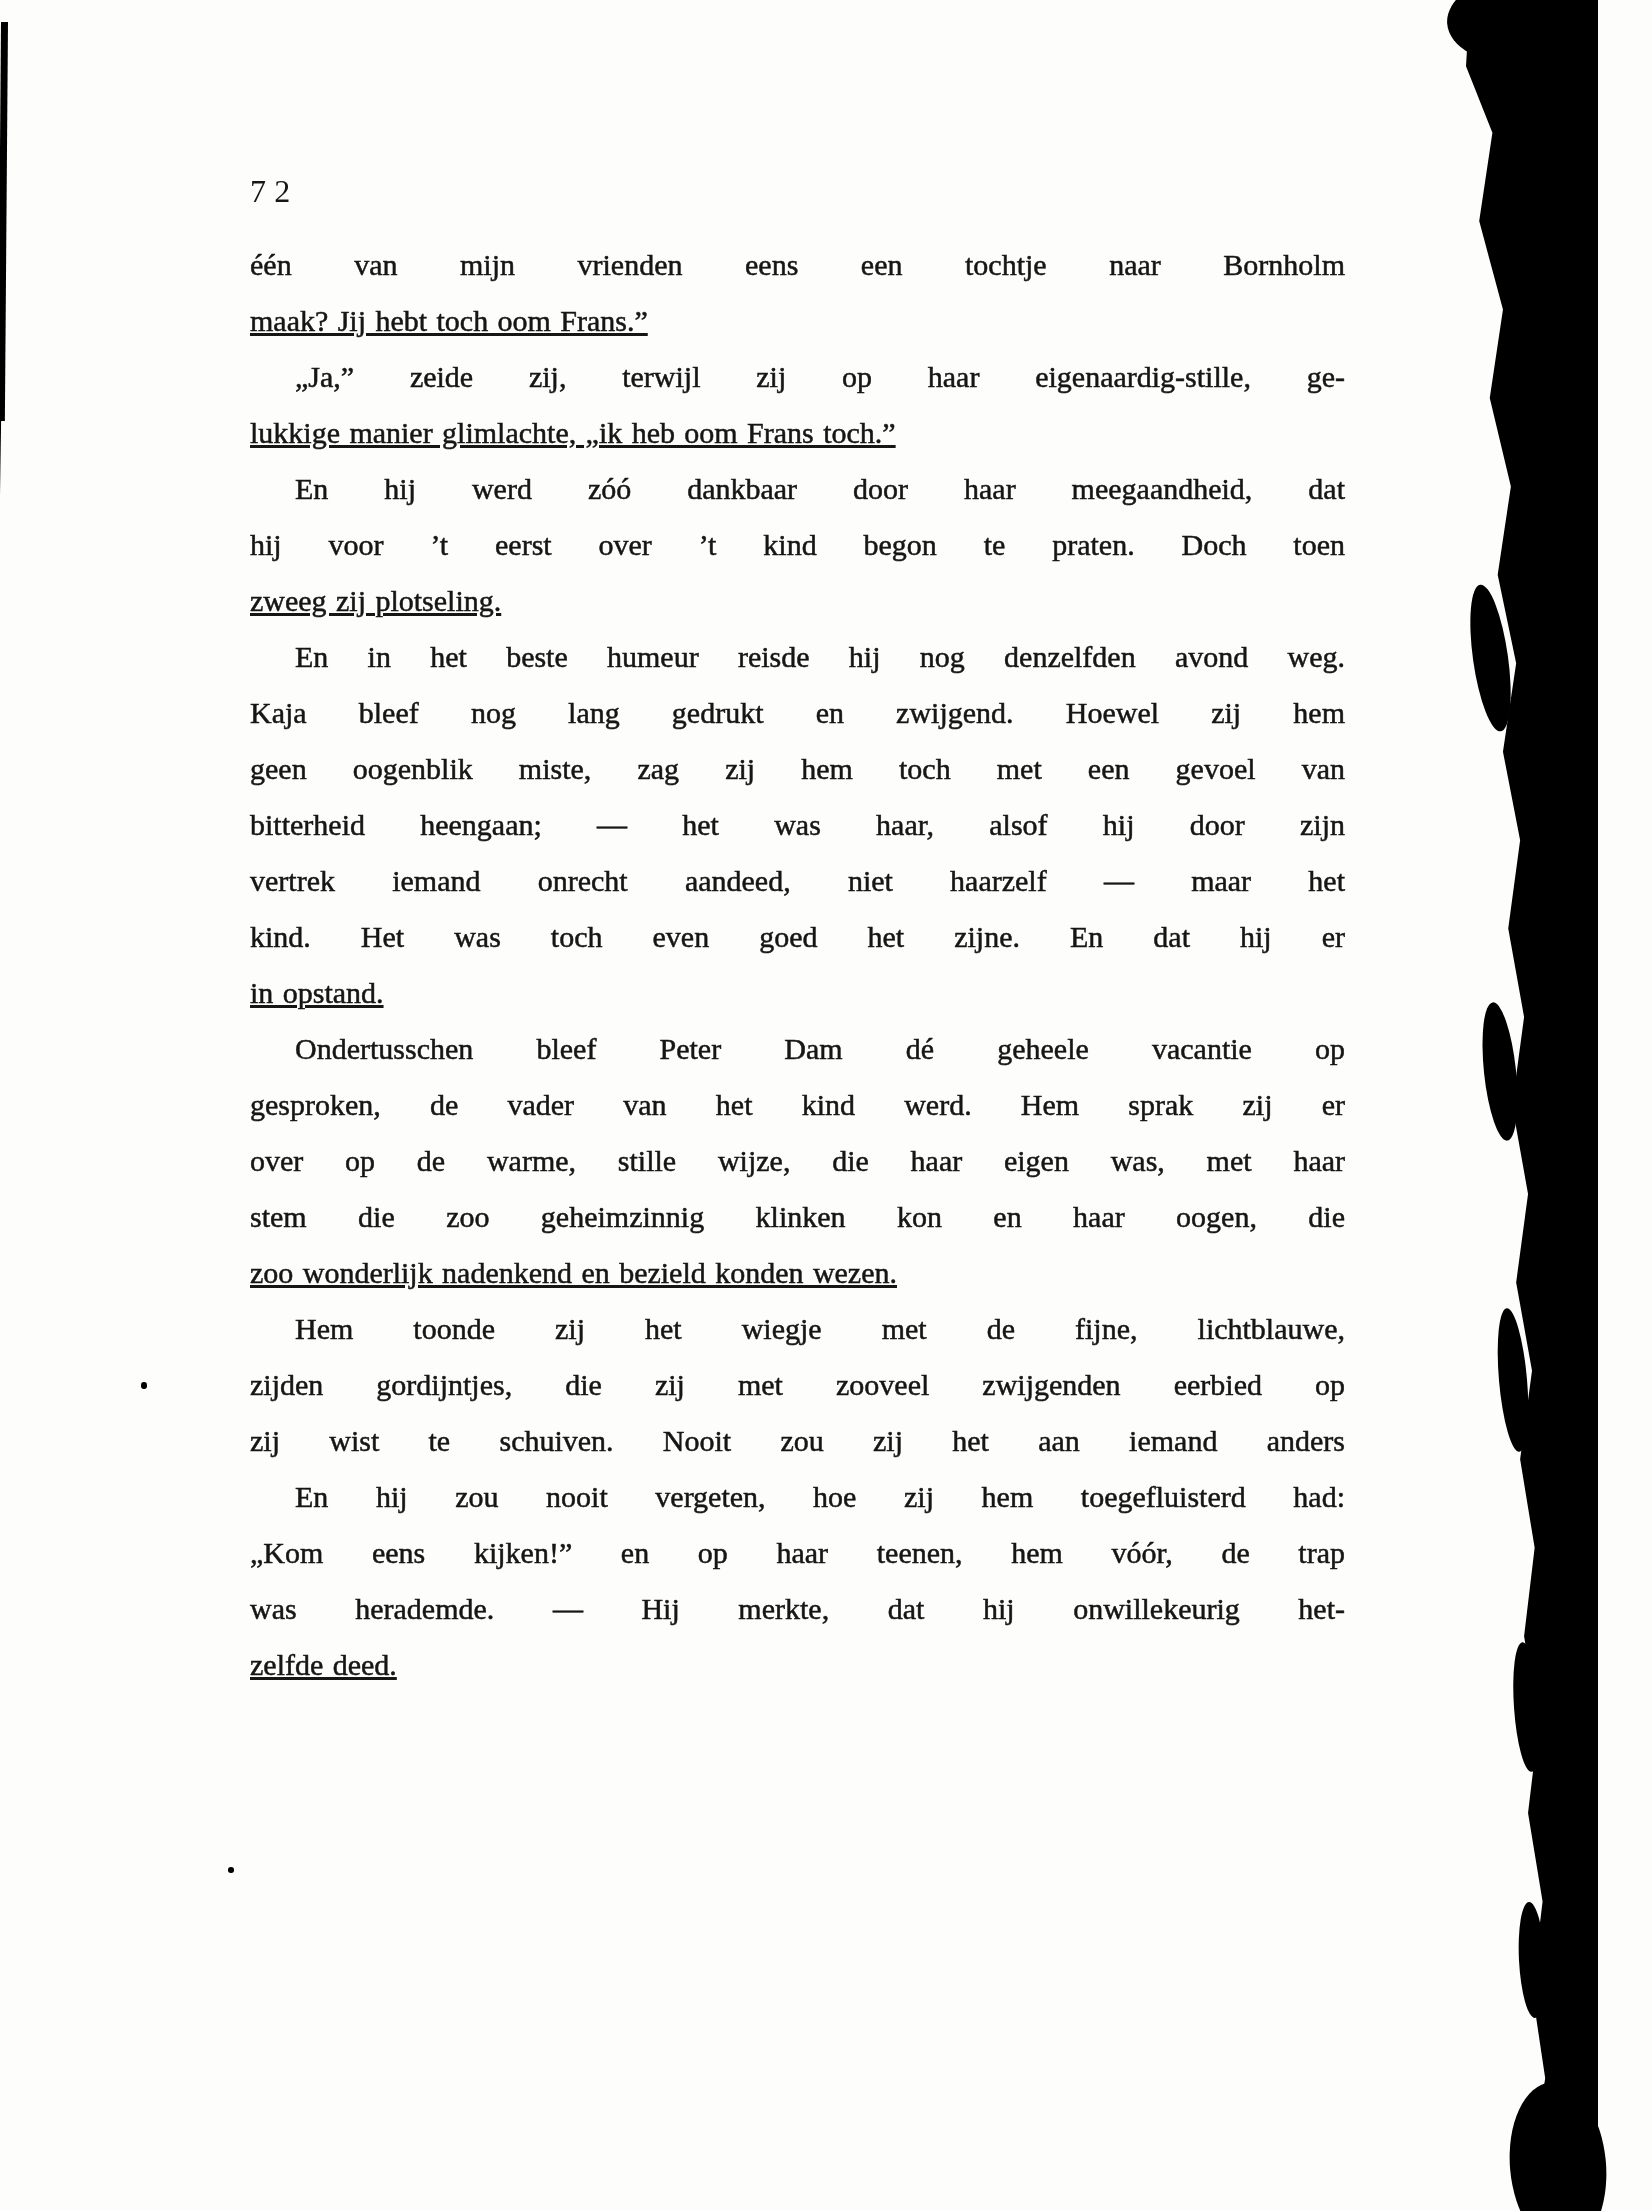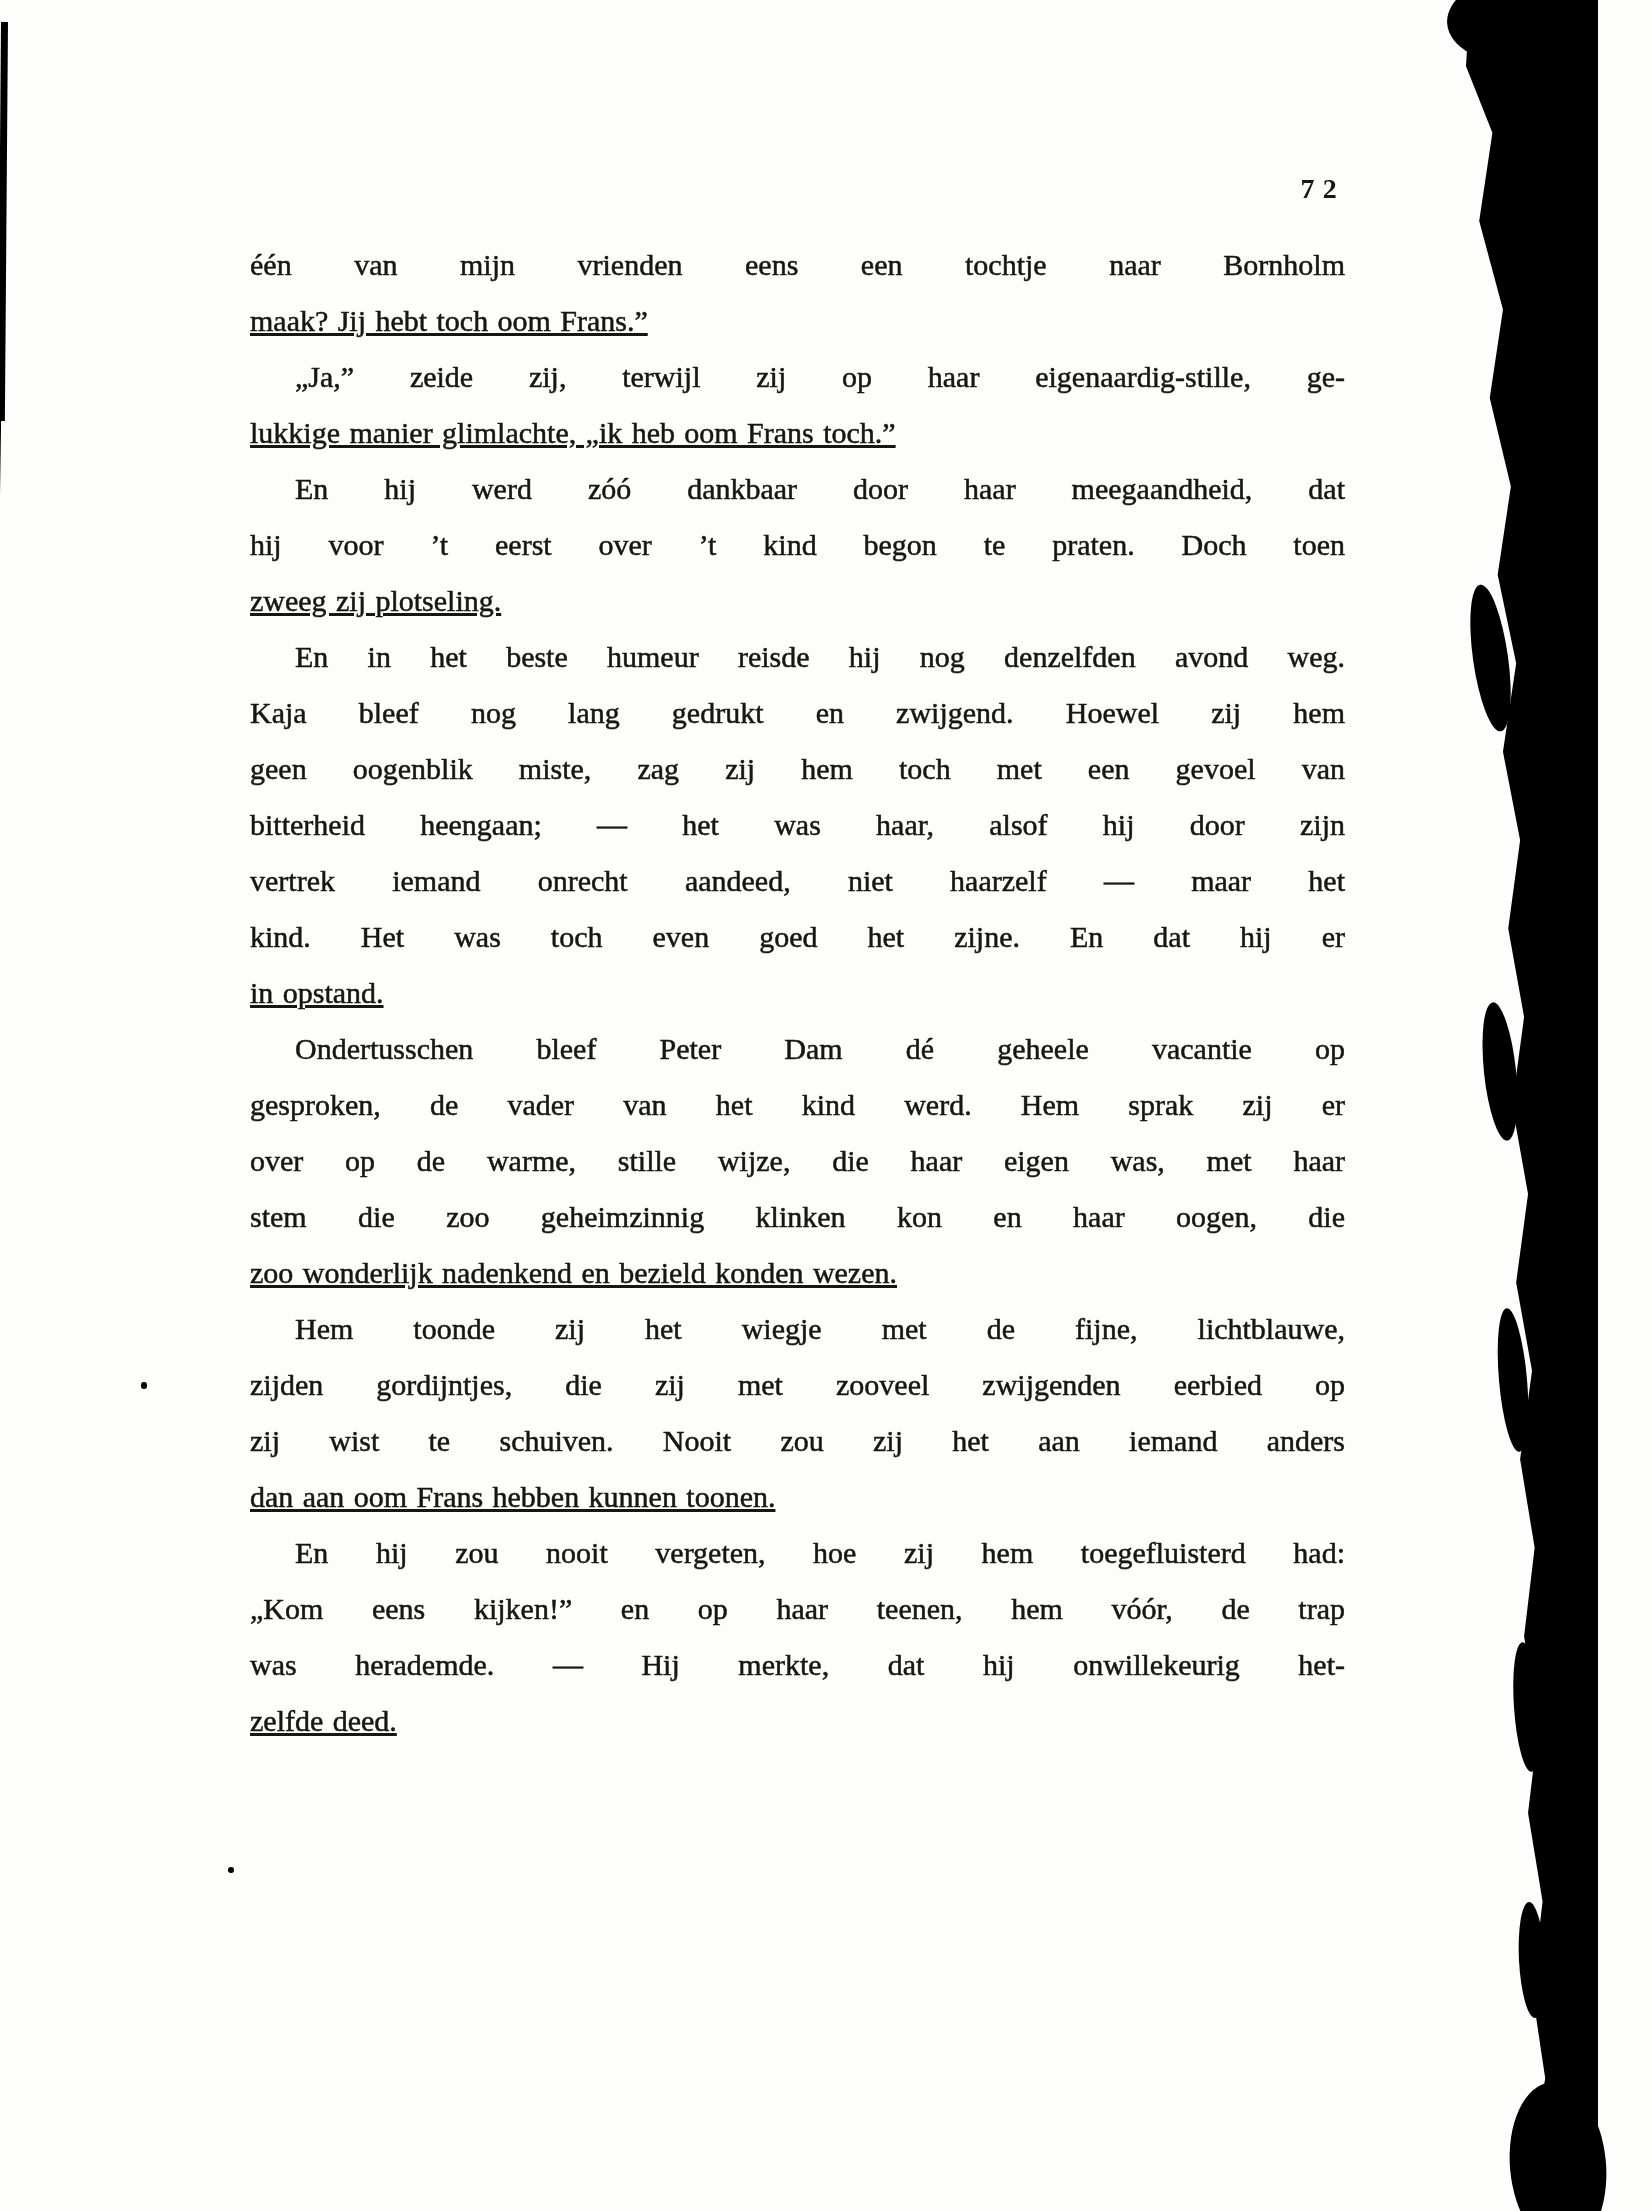--- a/index.html
+++ b/index.html
@@ -10,23 +10,22 @@
   html,body{margin:0;padding:0;}
   body{
     width:1652px;height:2211px;
     background:var(--paper);
     font-family:"Liberation Serif","DejaVu Serif",serif;
     position:relative;overflow:hidden;
   }
   .page{position:absolute;inset:0;}
   .page-number{
     position:absolute;left:250px;top:173px;width:1095px;
-    text-align:right;font-size:28px;letter-spacing:8.3px;
+    text-align:left;font-size:32px;letter-spacing:8.3px;
     color:var(--ink);
-    font-weight:bold;
   }
   .text-block{
     position:absolute;left:250px;top:237px;width:1095px;
     font-size:30px;line-height:56px;color:var(--ink);
     -webkit-text-stroke:0.5px var(--ink);
   }
   .line{
     text-align:justify;
     text-align-last:justify;
     word-spacing:1.9px;
@@ -85,21 +84,20 @@
       <div class="line">kind. Het was toch even goed het zijne. En dat hij er</div>
       <div class="line end">in opstand.</div>
       <div class="line indent">Ondertusschen bleef Peter Dam dé geheele vacantie op</div>
       <div class="line">gesproken, de vader van het kind werd. Hem sprak zij er</div>
       <div class="line">over op de warme, stille wijze, die haar eigen was, met haar</div>
       <div class="line">stem die zoo geheimzinnig klinken kon en haar oogen, die</div>
       <div class="line end">zoo wonderlijk nadenkend en bezield konden wezen.</div>
       <div class="line indent">Hem toonde zij het wiegje met de fijne, lichtblauwe,</div>
       <div class="line">zijden gordijntjes, die zij met zooveel zwijgenden eerbied op</div>
       <div class="line">zij wist te schuiven. Nooit zou zij het aan iemand anders</div>
-      <div class="line end">dan aan oom Frans hebben kunnen toonen.</div>
       <div class="line indent">En hij zou nooit vergeten, hoe zij hem toegefluisterd had:</div>
       <div class="line">„Kom eens kijken!” en op haar teenen, hem vóór, de trap</div>
       <div class="line">was herademde. — Hij merkte, dat hij onwillekeurig het-</div>
       <div class="line end">zelfde deed.</div>
     </div>
 
   <div class="binding-line"></div>
   <div class="binding-line-top"></div>
 
   <div class="gutter-band"></div>

